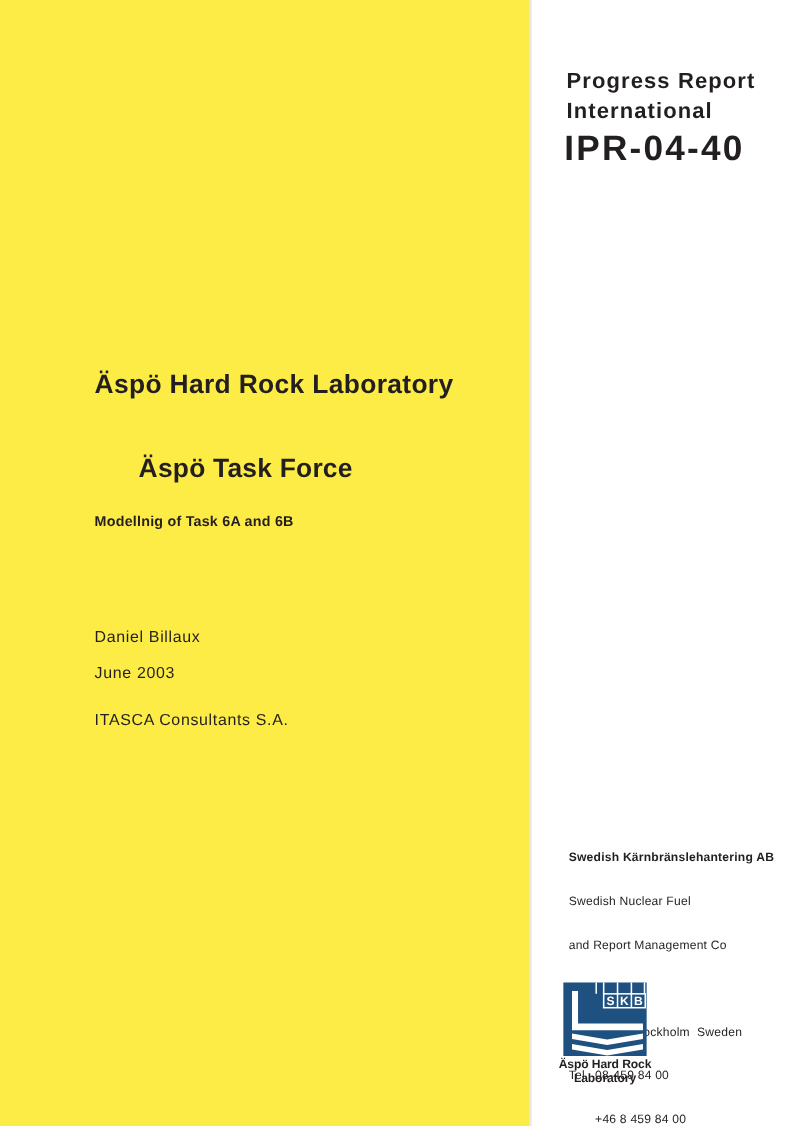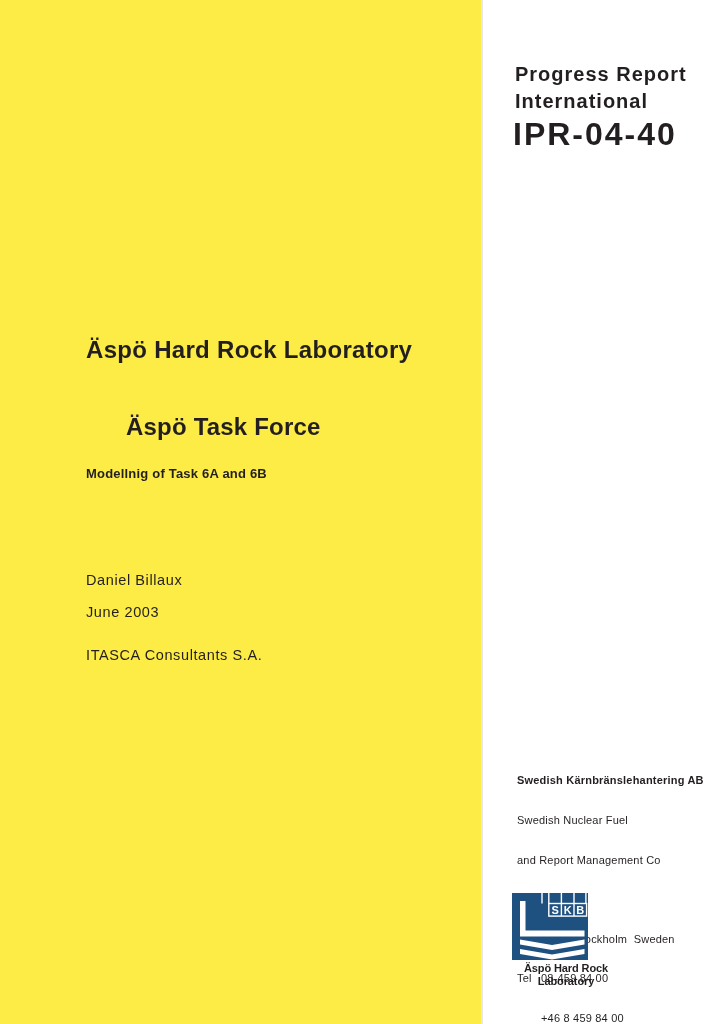--- a/index.html
+++ b/index.html
@@ -92,21 +92,21 @@
   .contact-cont { padding-left: 24px; }
   
   .logo-wrap {
     position: absolute;
     left: 512px; top: 893px;
     width: 76px; height: 67px;
   }
   .logo-wrap svg { display: block; width: 76px; height: 67px; }
   .logo-caption {
     position: absolute;
-    left: 521px; top: 962px;
+    left: 505px; top: 962px;
     width: 90px;
     text-align: center;
     font-size: 11px;
     font-weight: bold;
     line-height: 12.5px;
     letter-spacing: -0.1px;
   }
   .skb-letter {
     font-family: "Liberation Sans", sans-serif;
     font-weight: bold;

